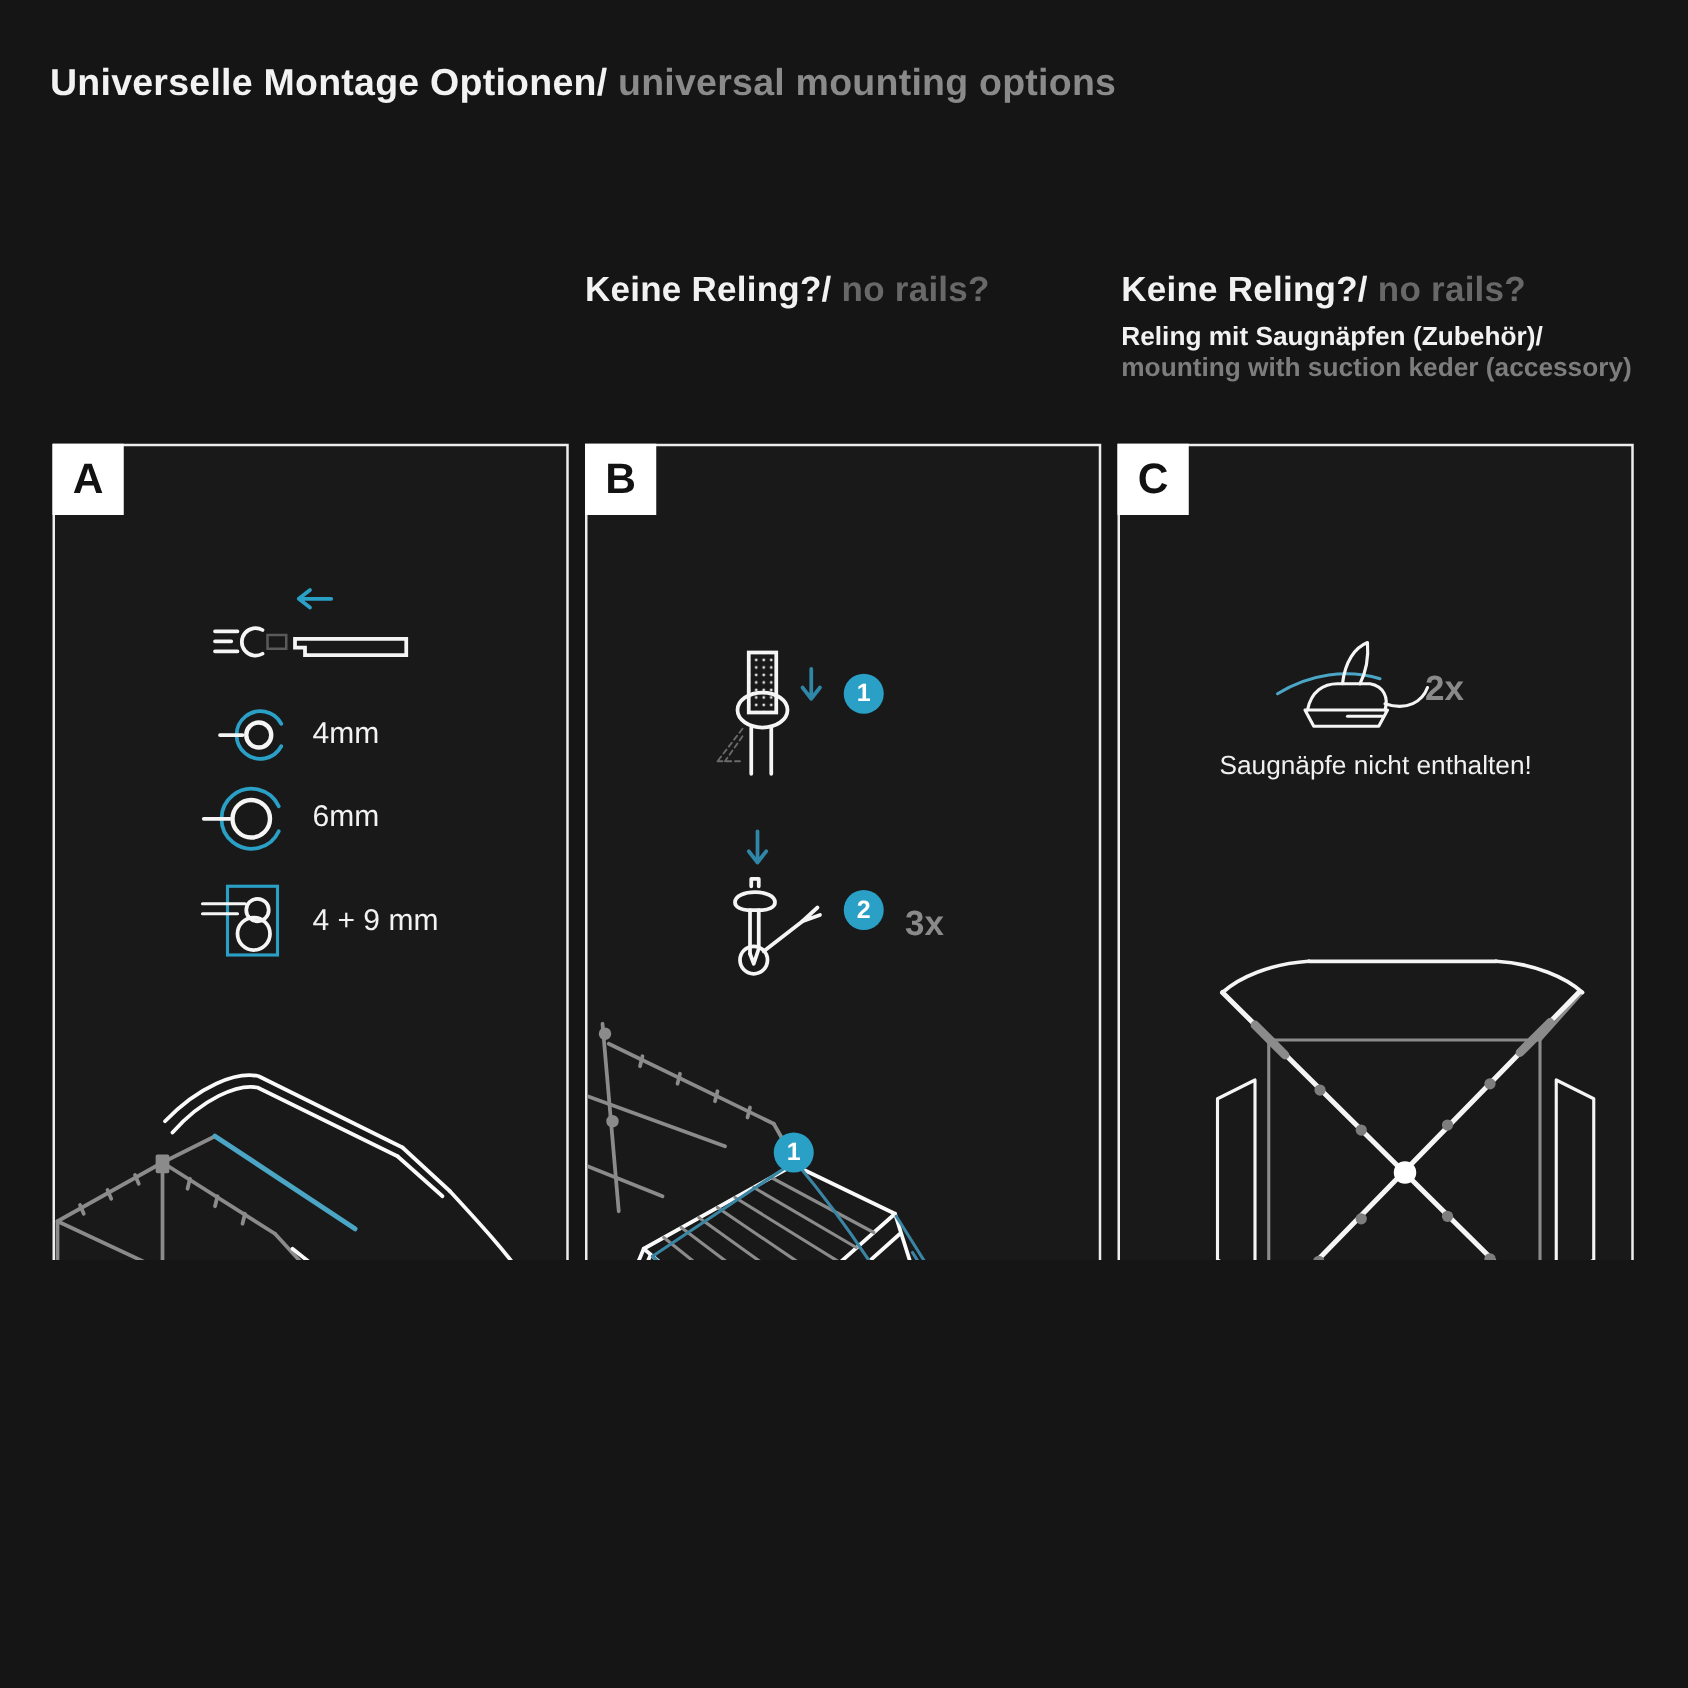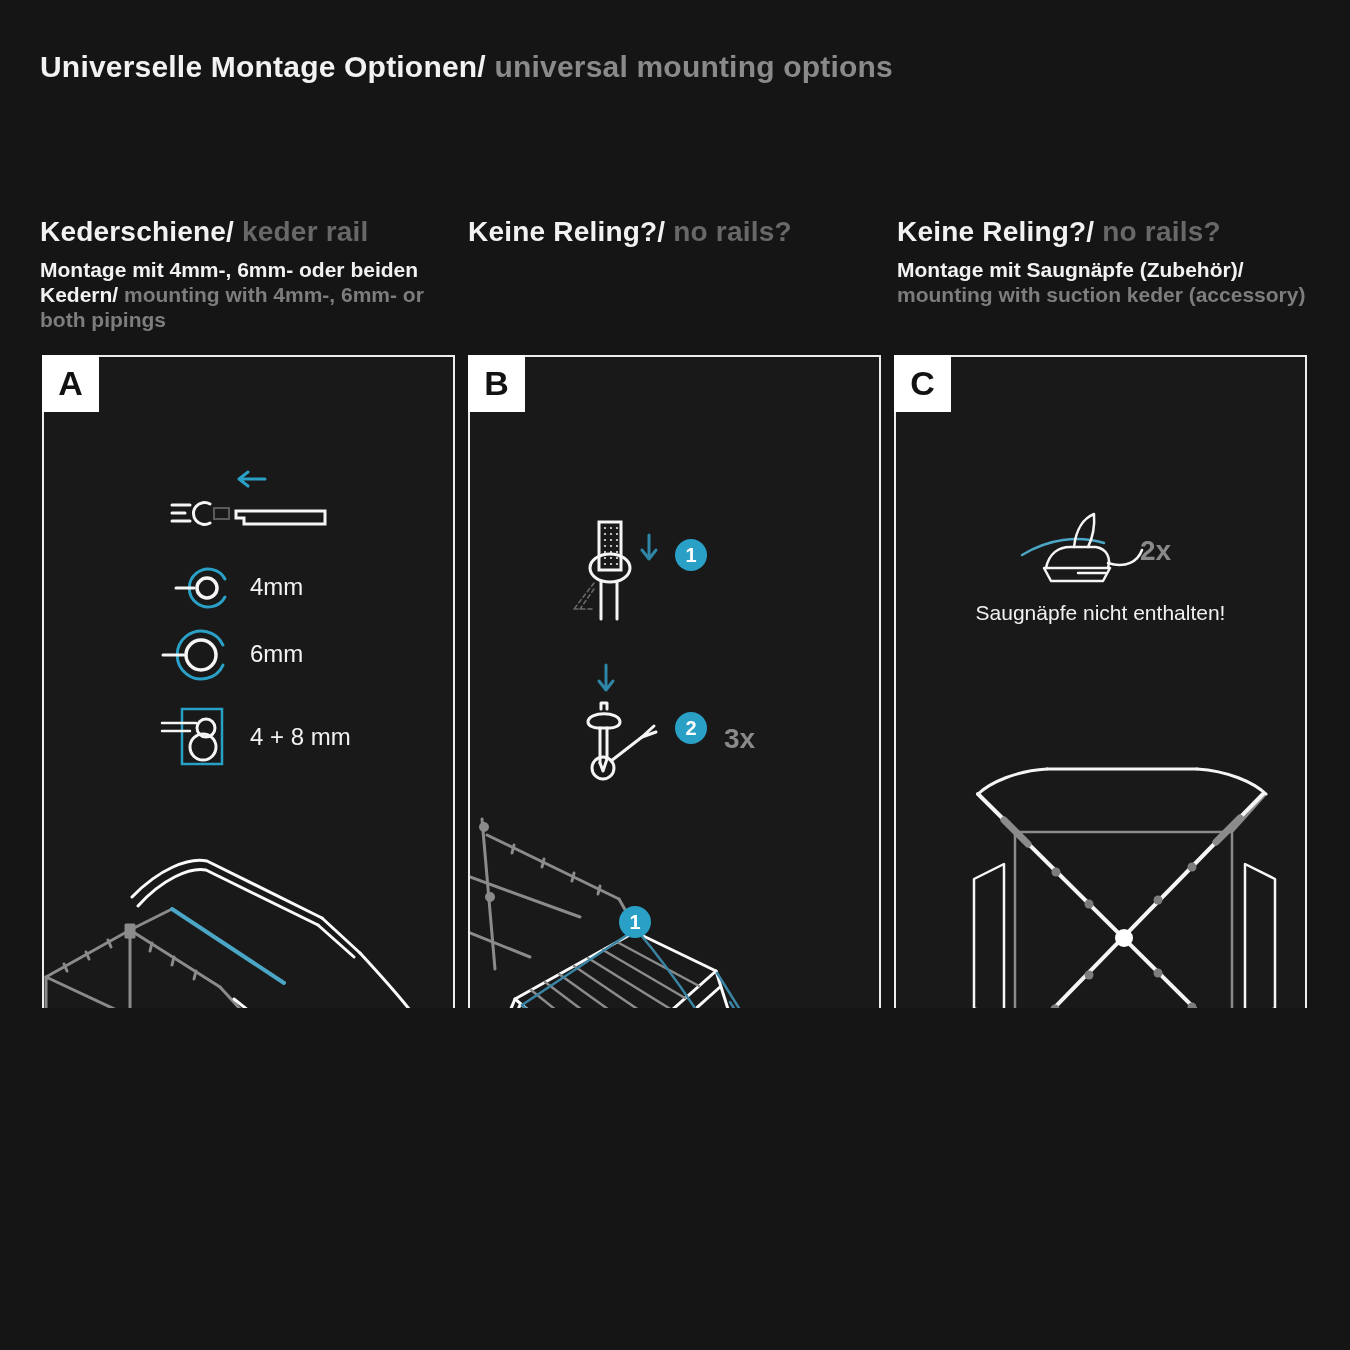--- a/index.html
+++ b/index.html
@@ -25,30 +25,26 @@
 </style>
 </head>
 <body>
 
 <div class="canvas">
 
   <div class="title">
     <span class="de">Universelle Montage Optionen/</span><span class="en"> universal mounting options</span>
   </div>
 
-  <div class="col-head" style="left:40px;">
-    <h2><span class="de">Kederschiene/</span><span class="en"> keder rail</span></h2>
-    <div class="sub"><span class="de">Montage mit 4mm-, 6mm- oder beiden Kedern/</span><span class="en"> mounting with 4mm-, 6mm- or both pipings</span></div>
-  </div>
   <div class="col-head" style="left:468px;">
     <h2><span class="de">Keine Reling?/</span><span class="en"> no rails?</span></h2>
   </div>
   <div class="col-head" style="left:897px;">
     <h2><span class="de">Keine Reling?/</span><span class="en"> no rails?</span></h2>
-    <div class="sub"><span class="de">Montage mit Saugnäpfe (Zubehör)/</span><span class="en"> mounting with suction keder (accessory)</span></div>
+    <div class="sub"><span class="de">Reling mit Saugnäpfen (Zubehör)/</span><span class="en"> mounting with suction keder (accessory)</span></div>
   </div>
 
   <div class="panel" style="left:42px;">
     <div class="panel-label">A</div>
     <svg class="art" viewBox="0 0 409 941">
 
       <g stroke="#2aa0c6" stroke-width="3" fill="none" stroke-linecap="round">
         <path d="M221 122 H195 M195 122 l9 -7 M195 122 l9 7"></path>
       </g>
 
@@ -101,21 +97,21 @@
         <path d="M290 736 C320 748 344 752 352 750 M294 748 C320 758 340 760 350 757"></path>
         <path d="M232 696 C244 684 268 684 282 700"></path>
         <circle cx="257" cy="716" r="21"></circle>
         <circle cx="257" cy="716" r="9"></circle>
         <path d="M190 642 L258 696"></path>
       </g>
       <path d="M128 552 L240 626" stroke="#4ba6c6" stroke-width="4" fill="none" stroke-linecap="round"></path>
     </svg>
     <div class="opt-label" style="left:206px;top:216px;">4mm</div>
     <div class="opt-label" style="left:206px;top:283px;">6mm</div>
-    <div class="opt-label" style="left:206px;top:366px;">4 + 8 mm</div>
+    <div class="opt-label" style="left:206px;top:366px;">4 + 9 mm</div>
   </div>
 
   <div class="panel" style="left:468px;">
     <div class="panel-label">B</div>
     <svg class="art" viewBox="0 0 409 941">
       <defs>
         <pattern id="dots" width="6" height="6" patternUnits="userSpaceOnUse">
           <circle cx="3" cy="3" r="1.1" fill="#e8e8e8"></circle>
         </pattern>
       </defs>

